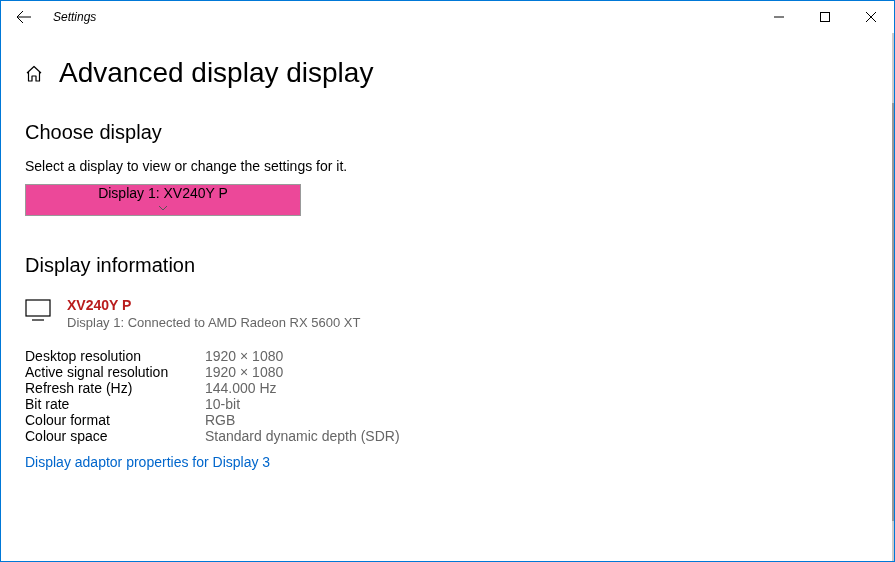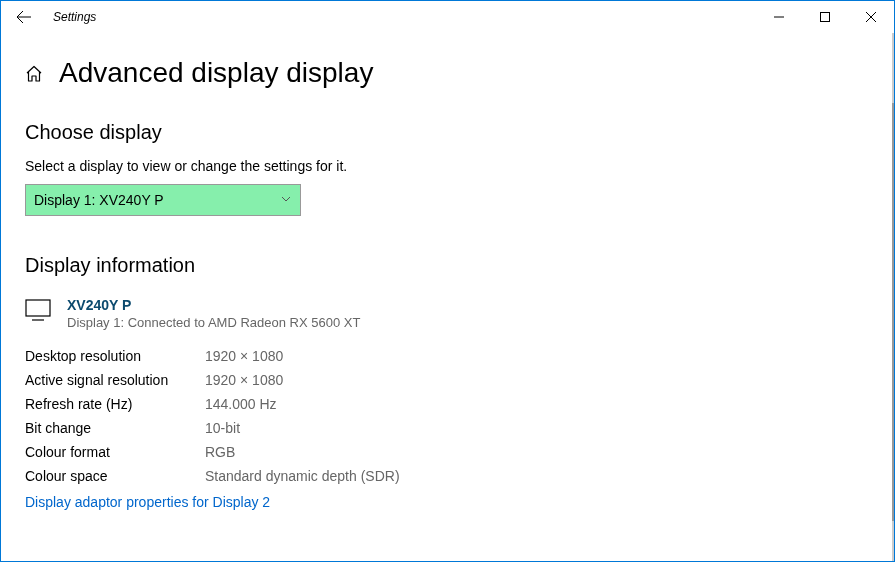--- a/index.html
+++ b/index.html
@@ -77,58 +77,58 @@
     }
     .section-subtext {
       font-size: 14px;
       color: #000;
       margin-bottom: 10px;
     }
     .dropdown {
       width: 276px;
       height: 32px;
       border: 1px solid #999;
-      background: #86efac;
+      background: #ec4899;
       display: flex;
       align-items: center;
       justify-content: space-between;
       padding: 0 8px;
       cursor: pointer;
       margin-bottom: 38px;
+      flex-direction: column;
     }
     .dropdown-text {
       font-size: 14px;
     }
     .dropdown-chevron {
       color: #555;
     }
     .device-row {
       display: flex;
       align-items: flex-start;
       gap: 16px;
       margin-top: 20px;
       margin-bottom: 18px;
     }
     .monitor-icon {
       margin-top: 2px;
     }
     .device-name {
       font-size: 14px;
       font-weight: 600;
-      color: #0c4a6e;
+      color: #b91c1c;
     }
     .device-sub {
       font-size: 13px;
       color: #666;
       margin-top: 2px;
     }
     .info-table {
       display: grid;
       grid-template-columns: 180px 1fr;
-      row-gap: 8px;
       margin-bottom: 10px;
     }
     .info-label {
       font-size: 14px;
       color: #000;
     }
     .info-value {
       font-size: 14px;
       color: #666;
     }
@@ -224,26 +224,26 @@
     </div>
   </div>
 
   <div class="info-table">
     <div class="info-label">Desktop resolution</div>
     <div class="info-value">1920 × 1080</div>
     <div class="info-label">Active signal resolution</div>
     <div class="info-value">1920 × 1080</div>
     <div class="info-label">Refresh rate (Hz)</div>
     <div class="info-value">144.000 Hz</div>
-    <div class="info-label">Bit change</div>
+    <div class="info-label">Bit rate</div>
     <div class="info-value">10-bit</div>
     <div class="info-label">Colour format</div>
     <div class="info-value">RGB</div>
     <div class="info-label">Colour space</div>
     <div class="info-value">Standard dynamic depth (SDR)</div>
   </div>
 
-  <span class="link">Display adaptor properties for Display 2</span>
+  <span class="link">Display adaptor properties for Display 3</span>
 
 </div>
 
 <div class="scrollbar-track"></div>
 <div class="scrollbar-thumb"></div>
 
 </body></html>

